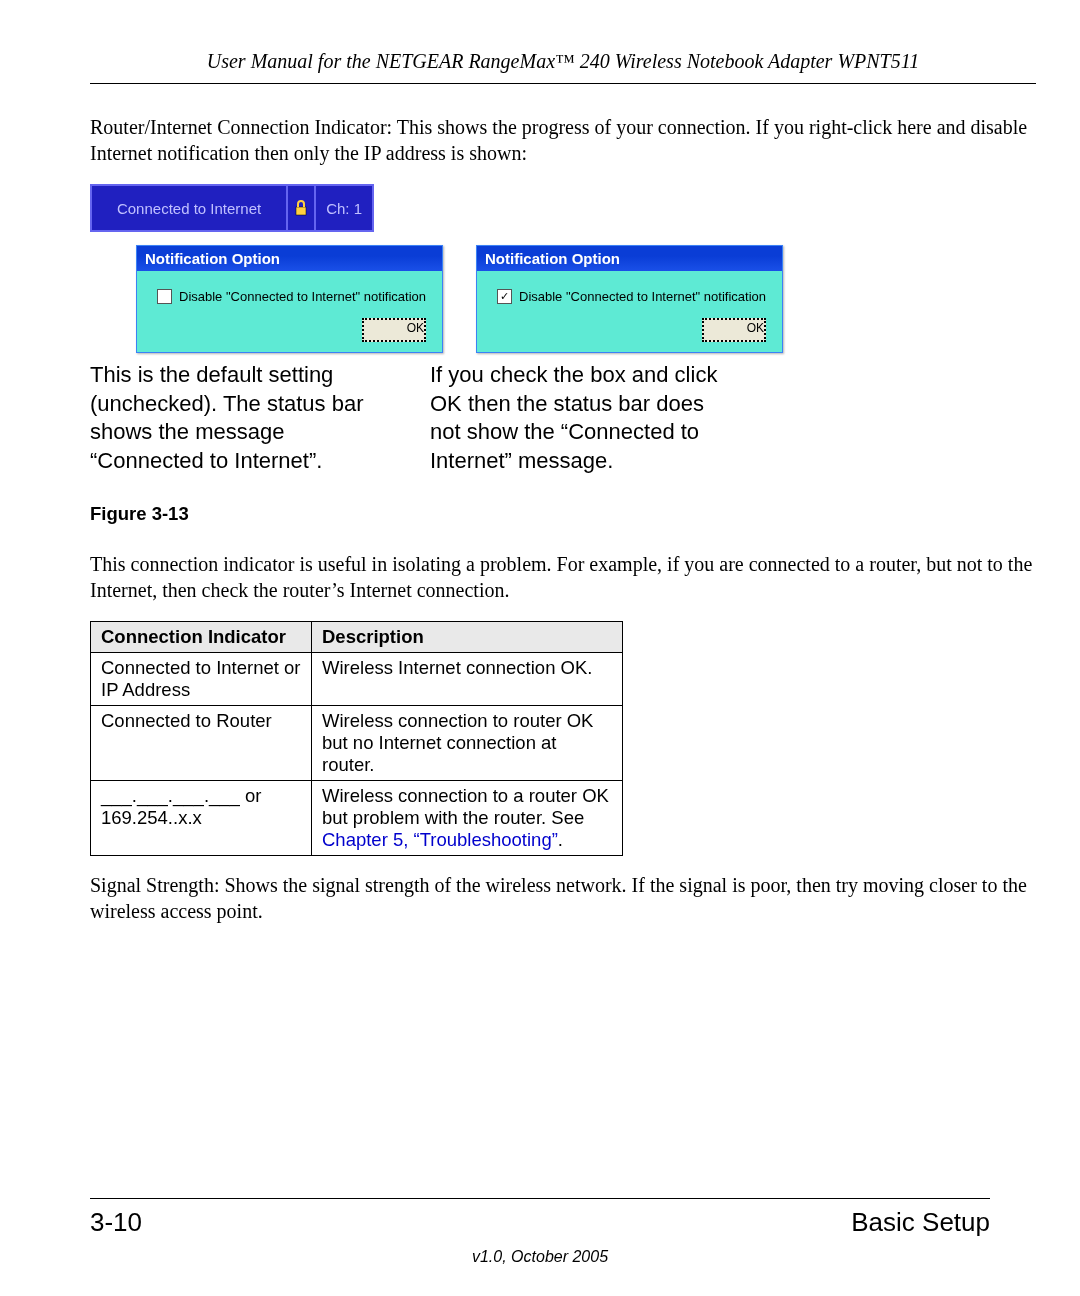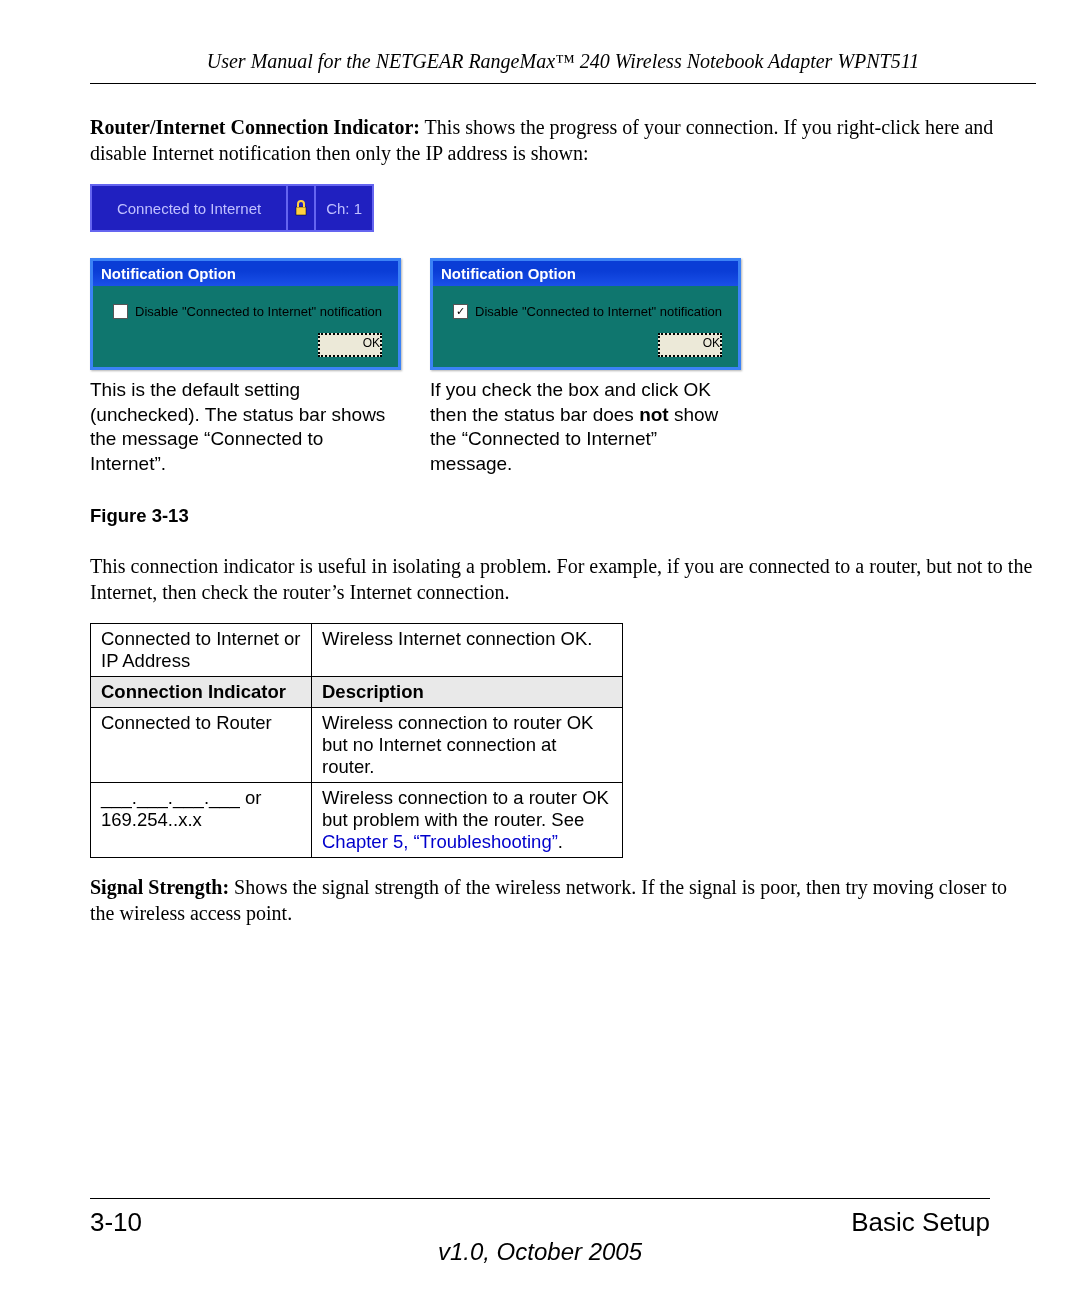--- a/index.html
+++ b/index.html
@@ -22,42 +22,42 @@
     font-size: 20px;
     border-bottom: 1.5px solid #000;
     padding-bottom: 10px;
     margin-bottom: 30px;
   }
   .body-text {
     font-size: 20px;
     line-height: 1.3;
     margin: 0 0 18px 0;
   }
-  .bold { font-weight: bold; }
+  .bold { font-weight: normal; }
   .figure-row {
     display: flex;
     gap: 35px;
     align-items: flex-end;
     margin-bottom: 16px;
   }
   .figure-col {
     width: 305px;
     font-family: Arial, Helvetica, sans-serif;
     font-size: 18px;
   }
   .figure-col-right { width: 310px; }
   
   .status-bar {
     width: 280px;
     height: 44px;
     background: #2020c0;
     border: 2px solid #6565f0;
     display: flex;
     align-items: center;
-    margin-bottom: 26px;
+    margin-bottom: 13px;
   }
   .status-cell {
     height: 100%;
     display: flex;
     align-items: center;
     justify-content: center;
     color: #c0c0ff;
     font-family: Arial, sans-serif;
     font-size: 15px;
     border-right: 2px solid #6565f0;
@@ -68,23 +68,24 @@
     width: 26px;
     height: 100%;
     display: flex;
     align-items: center;
     justify-content: center;
     border-right: 2px solid #6565f0;
   }
   
   .dialog {
     width: 305px;
-    border: 3px solid #3b82f6;
+    border: 1px solid #3b82f6;
     box-shadow: 1px 1px 2px rgba(0,0,0,0.3);
-    background: #0f766e;
+    background: #5eead4;
+    margin-left: 46px;
   }
   .dialog-title {
     background: linear-gradient(to bottom, #0a3dd6, #0a3dd6 40%, #1a50e8);
     color: #fff;
     font-weight: bold;
     font-family: Arial, sans-serif;
     font-size: 15px;
     padding: 4px 8px;
   }
   .dialog-body {
@@ -117,21 +118,21 @@
     font-family: Arial, sans-serif;
     font-size: 12px;
     text-align: right;
     line-height: 16px;
     margin-left: auto;
     margin-right: 6px;
     display: block;
   }
   .caption {
     font-family: Arial, Helvetica, sans-serif;
-    font-size: 19px;
+    font-size: 22px;
     line-height: 1.3;
     margin-top: 8px;
   }
   .figure-label {
     font-family: Arial, Helvetica, sans-serif;
     font-weight: bold;
     font-size: 18.5px;
     margin: 28px 0 26px 0;
   }
   
@@ -168,21 +169,21 @@
     justify-content: space-between;
   }
   .version {
     position: absolute;
     left: 0;
     right: 0;
     bottom: 30px;
     text-align: center;
     font-style: italic;
     font-family: Arial, Helvetica, sans-serif;
-    font-size: 24px;
+    font-size: 16px;
   }
 </style>
 </head>
 <body>
 
 <div class="page">
   <div class="header">
     <span>User Manual for the NETGEAR RangeMax™ 240 Wireless Notebook Adapter WPNT511</span>
   </div>
 
@@ -239,26 +240,26 @@
     </div>
   </div>
 
   <div class="figure-label">Figure 3-13</div>
 
   <p class="body-text">This connection indicator is useful in isolating a problem. For example, if you are connected to a router, but not to the Internet, then check the router’s Internet connection.</p>
 
   <table class="indicator">
     <tbody>
         <tr>
+      <th class="col-a">Connection Indicator</th>
+      <th class="col-b">Description</th>
+    </tr>
+    <tr>
       <td>Connected to Internet or IP Address</td>
       <td>Wireless Internet connection OK.</td>
-    </tr>
-    <tr>
-      <th class="col-a">Connection Indicator</th>
-      <th class="col-b">Description</th>
     </tr>
     <tr>
       <td>Connected to Router</td>
       <td>Wireless connection to router OK but no Internet connection at router.</td>
     </tr>
     <tr>
       <td>___.___.___.___ or 169.254..x.x</td>
       <td>
         <span>Wireless connection to a router OK but problem with the router. See </span><span class="link">Chapter 5, “Troubleshooting”</span><span>.</span>
       </td>

